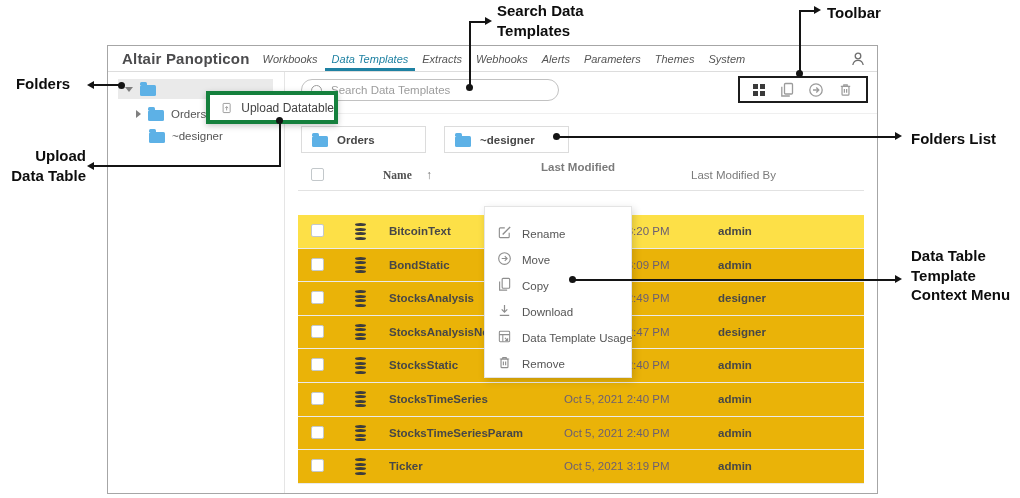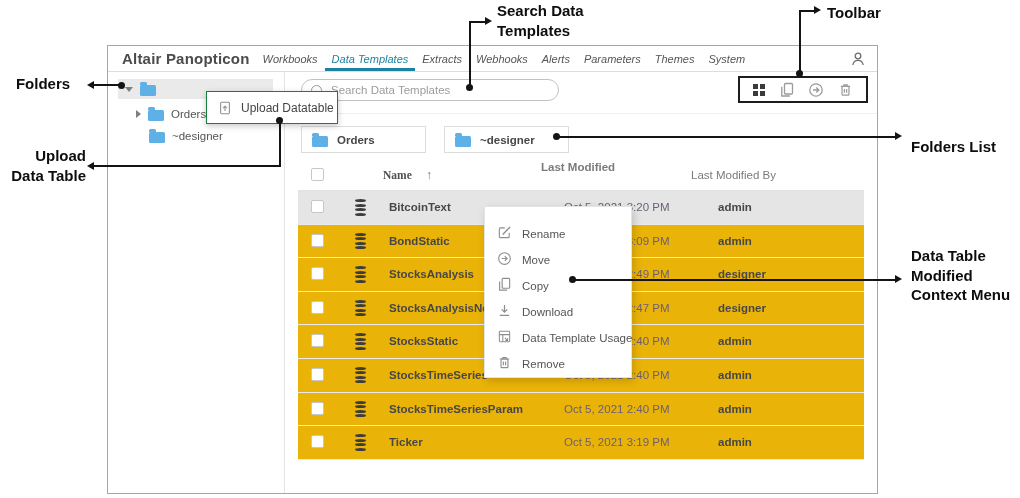--- a/index.html
+++ b/index.html
@@ -19,21 +19,21 @@
   
   .tree-row{position:absolute;display:flex;align-items:center;gap:7px;font-size:11.5px;color:#555;height:20px;}
   .tr-root{left:10px;top:33px;width:155px;background:#eaeaea;padding-left:7px;box-sizing:border-box;}
   .tr-orders{left:28px;top:58px;}
   .tr-designer{left:41px;top:80px;}
   .caret-down{width:0;height:0;border-left:4px solid transparent;border-right:4px solid transparent;border-top:5px solid #7f7f7f;}
   .caret-right{width:0;height:0;border-top:4px solid transparent;border-bottom:4px solid transparent;border-left:5px solid #7f7f7f;}
   .folder{width:16px;height:11px;background:#5db1e6;border-radius:1.5px;position:relative;margin-top:3px;flex:none;}
   .folder::before{content:"";position:absolute;top:-3px;left:0;width:7px;height:3px;background:#5db1e6;border-radius:1.5px 1.5px 0 0;}
   
-  .popup{position:absolute;left:98px;top:45px;width:132px;height:33px;background:#fff;border:1px solid #15803d;
+  .popup{position:absolute;left:98px;top:45px;width:132px;height:33px;background:#fff;border:4px solid #15803d;
          box-shadow:0 2px 6px rgba(0,0,0,.22);display:flex;align-items:center;gap:9px;padding-left:11px;
          box-sizing:border-box;z-index:6;font-size:12px;color:#444;white-space:nowrap;}
   
   .searchbox{position:absolute;left:193px;top:33px;width:258px;height:22px;border:1px solid #c2c2c2;border-radius:11px;
              display:flex;align-items:center;padding-left:9px;gap:7px;box-sizing:border-box;background:#fff;}
   .searchbox input{border:none;outline:none;font-size:11.5px;color:#555;width:195px;background:transparent;
              font-family:"Liberation Sans",sans-serif;}
   .searchbox input::placeholder{color:#9c9c9c;}
   .mag{width:9px;height:9px;border:1.5px solid #9b9b9b;border-radius:50%;position:relative;flex:none;}
   .mag::after{content:"";position:absolute;left:8px;top:8px;width:4px;height:1.5px;background:#9b9b9b;transform:rotate(45deg);}
@@ -47,40 +47,40 @@
         gap:9px;padding-left:10px;box-sizing:border-box;font-size:11.5px;font-weight:bold;color:#474747;background:#fff;}
   .chip1{left:193px;} .chip2{left:336px;}
   
   .table{position:absolute;left:190px;top:115px;width:566px;}
   .thead{position:relative;height:29px;border-bottom:1px solid #e2e2e2;font-size:11.5px;}
   .th-name{position:absolute;left:85px;top:8px;font-weight:bold;color:#4f4f4f;font-family:Liberation Serif, serif;}
   .th-sort{position:absolute;left:128px;top:7px;color:#767676;font-size:12px;}
   .th-mod{position:absolute;left:243px;top:0;font-weight:bold;color:#7b7b7b;}
   .th-by{position:absolute;left:393px;top:8px;font-weight:normal;color:#7b7b7b;}
   .trow{position:relative;height:32.6px;border-bottom:1px solid #eaeaea;font-size:11.5px;background:#eab308;}
-  .trow.hl{background:#e5e5e5;}
+  .trow.hl{background:#fde047;margin-top:24px;}
   .cb{position:absolute;left:13px;top:9px;width:13px;height:13px;border:1px solid #c3c8cb;border-radius:2px;background:#fff;box-sizing:border-box;}
   .thead .cb{top:7px;}
   .db{position:absolute;left:57px;top:8px;display:flex;flex-direction:column;gap:1.5px;}
   .db i{width:11px;height:3px;background:#3d3d3d;border-radius:50%;}
   .cell-name{position:absolute;left:91px;top:10px;font-weight:bold;color:#474747;white-space:nowrap;}
   .cell-mod{position:absolute;left:266px;top:10px;color:#6b5f73;white-space:nowrap;}
   .cell-by{position:absolute;left:420px;top:10px;font-weight:bold;color:#474747;white-space:nowrap;text-align:center;}
   
   .cmenu{position:absolute;left:376px;top:160px;width:148px;background:#fff;border:1px solid #e4e4e4;
          box-shadow:2px 3px 8px rgba(0,0,0,.16);z-index:7;padding:7px 0;box-sizing:border-box;}
   .cm-item{display:flex;align-items:flex-end;gap:10px;height:26px;padding-left:12px;font-size:11.5px;color:#555;white-space:nowrap;cursor:pointer;}
   .cm-item svg{flex:none;}
   
   .ann{position:absolute;font-size:15px;font-weight:bold;color:#0d0d0d;line-height:1.3;z-index:20;}
   .l-search{left:497px;top:1px;width:115px;}
   .l-toolbar{left:827px;top:3px;}
   .l-folders{left:0;top:74px;width:86px;text-align:center;}
   .l-upload{left:0;top:146px;width:86px;text-align:right;}
-  .l-folderslist{left:911px;top:129px;width:109px;margin-top:8px;}
+  .l-folderslist{left:911px;top:129px;width:109px;}
   .l-cmenu{left:911px;top:246px;width:108px;}
   .aline{position:absolute;background:#141414;z-index:19;}
   .adot{position:absolute;width:7px;height:7px;border-radius:50%;background:#141414;z-index:21;}
   .arr-r{position:absolute;width:0;height:0;border-top:4.5px solid transparent;border-bottom:4.5px solid transparent;border-left:7px solid #141414;z-index:21;}
   .arr-l{position:absolute;width:0;height:0;border-top:4.5px solid transparent;border-bottom:4.5px solid transparent;border-right:7px solid #141414;z-index:21;}
 </style>
 </head>
 <body>
 
 <div class="page">
@@ -345,18 +345,18 @@
   <div class="arr-l" style="left:87px;top:162px;"></div>
   <div class="aline" style="left:93px;top:165px;width:188px;height:2px;"></div>
   <div class="aline" style="left:279px;top:121px;width:2px;height:46px;"></div>
   <div class="adot" style="left:276px;top:117px;"></div>
 
   <div class="ann l-folderslist">Folders List</div>
   <div class="aline" style="left:559px;top:136px;width:338px;height:2px;"></div>
   <div class="arr-r" style="left:895px;top:132px;"></div>
   <div class="adot" style="left:553px;top:133px;"></div>
 
-  <div class="ann l-cmenu">Data Table Modified Context Menu</div>
+  <div class="ann l-cmenu">Data Table Template Context Menu</div>
   <div class="aline" style="left:575px;top:279px;width:322px;height:2px;"></div>
   <div class="arr-r" style="left:895px;top:275px;"></div>
   <div class="adot" style="left:569px;top:276px;"></div>
 
 </div>
 
 </body></html>

